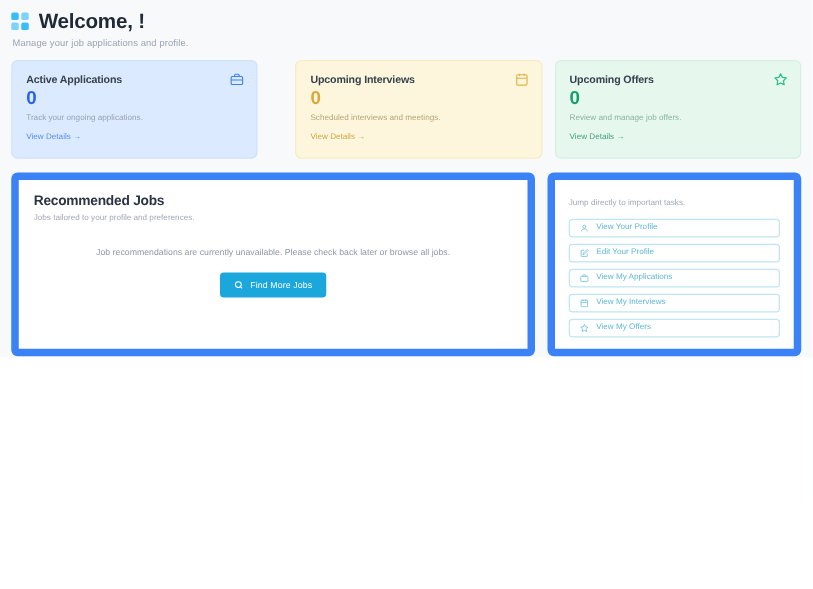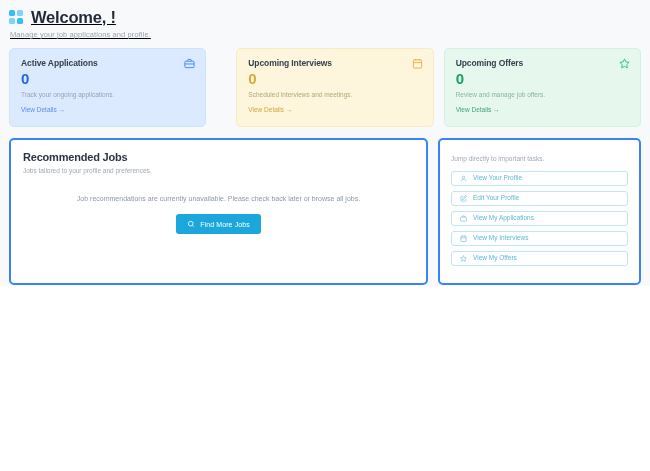--- a/index.html
+++ b/index.html
@@ -25,21 +25,20 @@
     width: 650px;
     height: 286px;
     background: #f7f9fb;
     padding: 0;
     box-sizing: border-box;
   }
 
   
   .header {
     padding: 8px 0 0 9px;
-    text-decoration: underline;
   }
   .header-title-row {
     display: flex;
     align-items: center;
     gap: 7px;
   }
   .grid-icon {
     width: 15px;
     height: 15px;
     display: grid;
@@ -131,21 +130,21 @@
 
   
   .panels-row {
     display: flex;
     gap: 10px;
     padding: 11px 9px 0 9px;
     align-items: flex-start;
   }
   .panel {
     background: #ffffff;
-    border: 2px solid #3b82f6;
+    border: 6px solid #3b82f6;
     border-radius: 5px;
     box-sizing: border-box;
   }
   .panel.recommended {
     width: 419px;
     height: 147px;
     padding: 11px 12px 0 12px;
   }
   .panel.quick {
     width: 203px;

